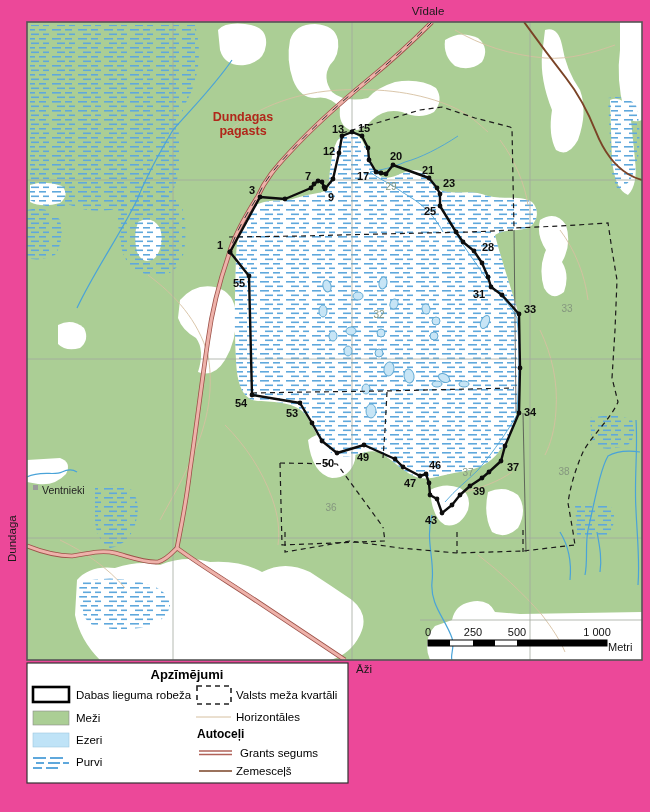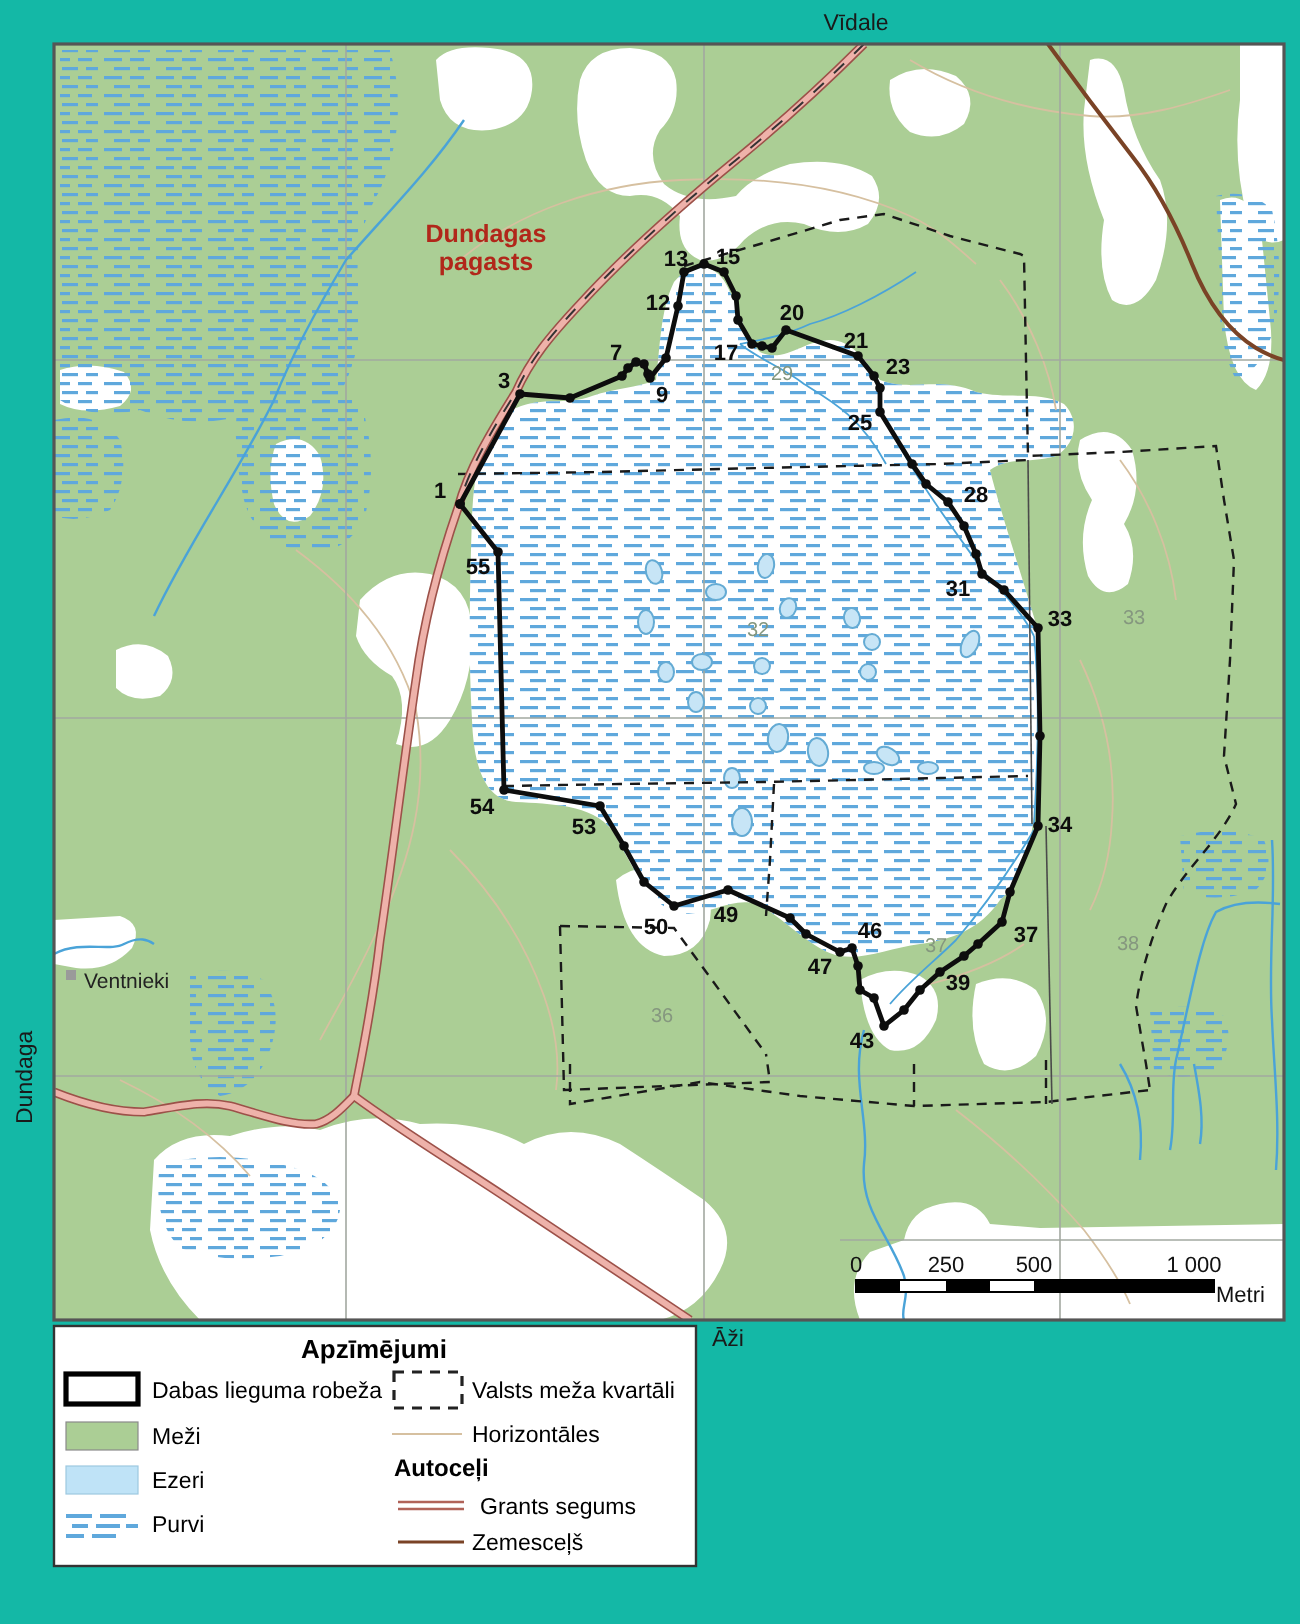--- a/index.html
+++ b/index.html
@@ -1,17 +1,17 @@
 <!DOCTYPE html>
 <html><head>
 <meta charset="utf-8">
 <style>
   html,body{margin:0;padding:0;background:#ffffff;}
   body{font-family:"Liberation Sans", sans-serif;}
-  .page{position:relative;width:650px;height:812px;background:#14b8a6;overflow:hidden;}
+  .page{position:relative;width:650px;height:812px;background:#ec4899;overflow:hidden;}
   svg text{font-family:"Liberation Sans", sans-serif;}
   .outer-label{font-size:11.5px;fill:#1a1a1a;}
   .vertex-label{font-size:11px;font-weight:bold;fill:#0d0d0d;}
   .block-label{font-size:10px;fill:#85977f;}
   .region-label{font-size:12.5px;font-weight:bold;fill:#b1271a;}
   .place-label{font-size:10.5px;fill:#222;}
   .scale-label{font-size:11px;fill:#111;}
   .legend-title{font-size:13px;font-weight:bold;fill:#000;}
   .legend-item{font-size:11.5px;fill:#000;}
   .legend-header{font-size:12px;font-weight:bold;fill:#000;}

